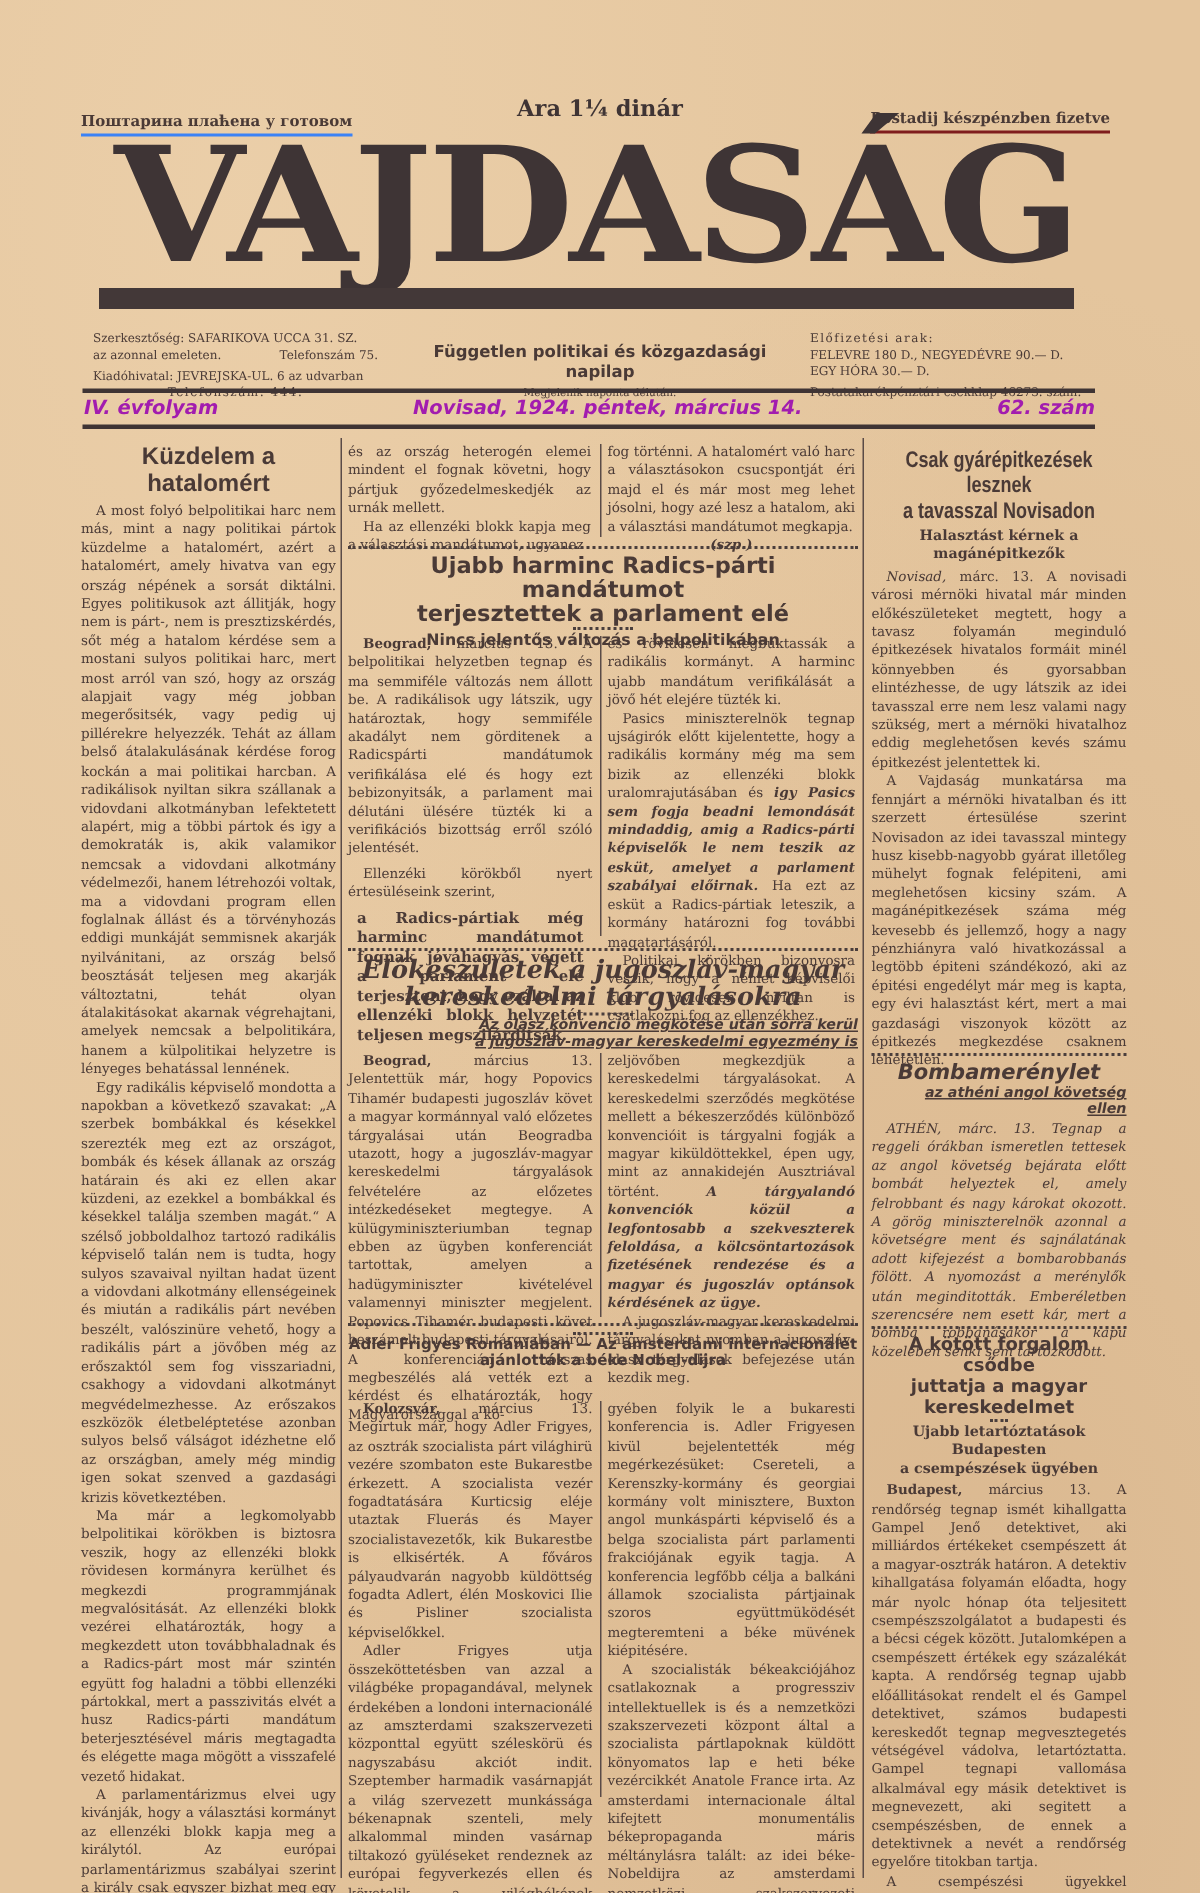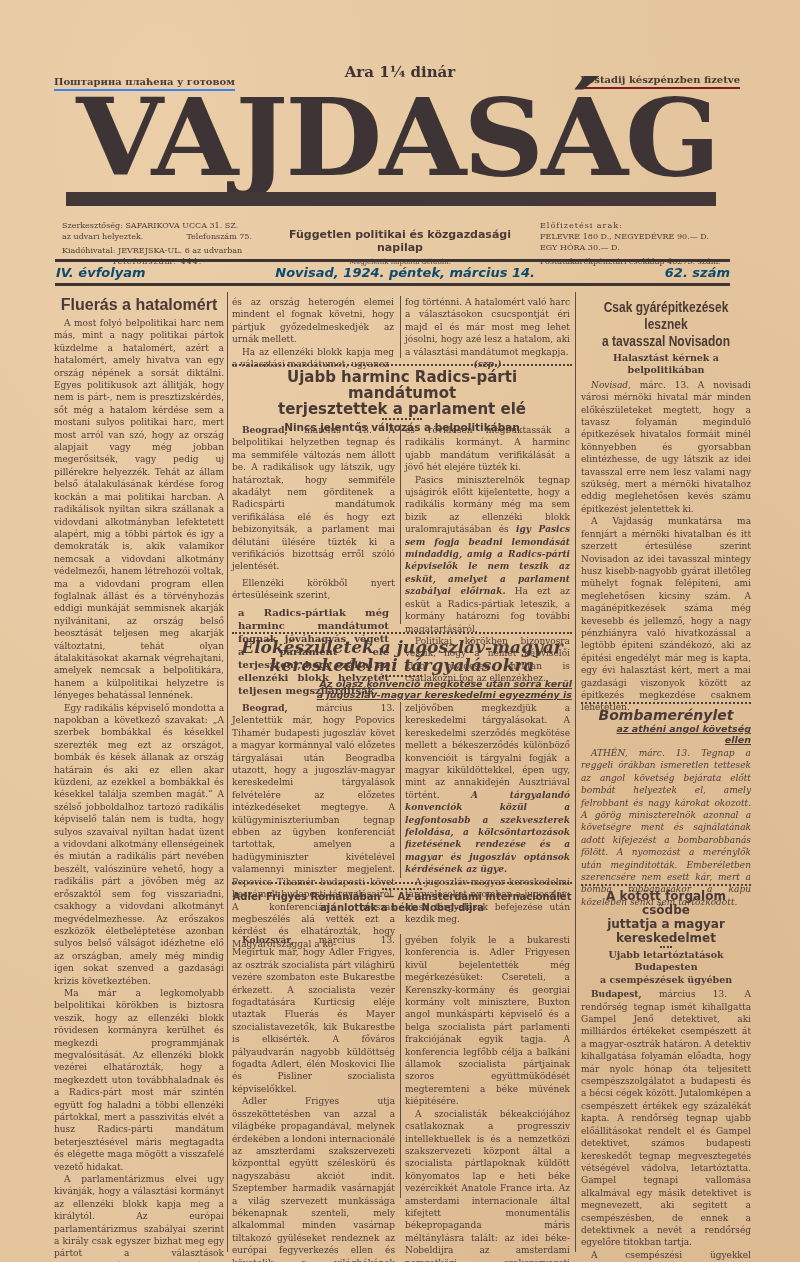--- a/index.html
+++ b/index.html
@@ -19,21 +19,21 @@
     font:bold 112px/1 "DejaVu Serif",serif;letter-spacing:-3px;color:#3e3435;transform:scaleY(0.95);}
   .masthead-bar{position:absolute;left:4px;top:104px;width:650px;height:14px;background:#433838;}
   .hdr-left{left:62px;top:220px;font-size:8px;line-height:11px;width:190px;}
   .hdr-left .row{display:flex;justify-content:space-between;}
   .hdr-center{left:280px;top:228px;width:240px;text-align:center;}
   .hdr-center .tag{font:bold 11px "DejaVu Sans",sans-serif;}
   .hdr-center .sub{font-size:7px;margin-top:4px;}
   .hdr-right{left:540px;top:220px;width:190px;text-align:left;font-size:8px;line-height:11px;}
   .rule{left:55px;width:675px;background:#3f3434;}
   .dateline{left:56px;top:265px;width:674px;display:flex;justify-content:space-between;
-    font:bold italic 13px "DejaVu Sans",sans-serif;color:#0c4a6e;}
+    font:bold italic 13px "DejaVu Sans",sans-serif;color:#a21caf;}
   .col{font-size:9px;line-height:12.4px;text-align:justify;}
   .col p{margin:0;text-indent:10px;}
   .vrule{width:1px;background:#5a4b47;}
   .hl1{font:bold 17px "Liberation Sans",sans-serif;text-align:center;}
   .hl-sans{font:bold 15px/16px "DejaVu Sans",sans-serif;text-align:center;letter-spacing:0;}
   .hl-it{font:bold italic 17px/18px "DejaVu Serif",serif;text-align:center;}
   .sub-sans{font:bold 10.5px "DejaVu Sans",sans-serif;text-align:center;}
   .sub-it{font:bold italic 9.5px/11px "DejaVu Sans",sans-serif;text-align:right;text-decoration:underline;}
   .dots{border-top:2px dotted #4a3e3c;}
   .short-dots{width:40px;margin:1px auto;border-top:2px dotted #4a3e3c;}
@@ -51,21 +51,21 @@
 <div class="abs postal-right">Postadij készpénzben fizetve</div>
 
 <div class="abs masthead">
   <div class="masthead-title">VAJDASÁG</div>
   <div class="masthead-bar"></div>
 </div>
 
 <div class="abs hdr-left">
   <div>Szerkesztőség: SAFARIKOVA UCCA 31. SZ.</div>
   <div class="row">
-      <span>az udvari helyeztek.</span>
+      <span>az azonnal emeleten.</span>
       <span>Telefonszám 75.</span>
     </div>
   <div style="margin-top:3px">Kiadóhivatal: JEVREJSKA-UL. 6 az udvarban</div>
   <div style="text-align:center;letter-spacing:1px">Telefonszám: 444.</div>
 </div>
 <div class="abs hdr-center">
   <div class="tag">Független politikai és közgazdasági napilap</div>
   <div class="sub">Megjelenik naponta délután.</div>
 </div>
 <div class="abs hdr-right">
@@ -77,21 +77,21 @@
 
 <div class="abs rule" style="top:259px;height:3px"></div>
 <div class="abs dateline">
   <span>IV. évfolyam</span>
   <span>Novisad, 1924. péntek, március 14.</span>
   <span>62. szám</span>
 </div>
 <div class="abs rule" style="top:283px;height:3px"></div>
 
 <div class="abs col" style="left:54px;top:296px;width:170px">
-  <div class="hl1" style="font-size:16px;margin-bottom:3px">Fluerás a hatalomért</div>
+  <div class="hl1" style="font-size:16px;margin-bottom:3px">Küzdelem a hatalomért</div>
   <p>A most folyó belpolitikai harc nem más, mint a nagy politikai pártok küzdelme a hatalomért, azért a hatalomért, amely hivatva van egy ország népének a sorsát diktálni. Egyes politikusok azt állitják, hogy nem is párt-, nem is presztizskérdés, sőt még a hatalom kérdése sem a mostani sulyos politikai harc, mert most arról van szó, hogy az ország alapjait vagy még jobban megerősitsék, vagy pedig uj pillérekre helyezzék. Tehát az állam belső átalakulásának kérdése forog kockán a mai politikai harcban. A radikálisok nyiltan sikra szállanak a vidovdani alkotmányban lefektetett alapért, mig a többi pártok és igy a demokraták is, akik valamikor nemcsak a vidovdani alkotmány védelmezői, hanem létrehozói voltak, ma a vidovdani program ellen foglalnak állást és a törvényhozás eddigi munkáját semmisnek akarják nyilvánitani, az ország belső beosztását teljesen meg akarják változtatni, tehát olyan átalakitásokat akarnak végrehajtani, amelyek nemcsak a belpolitikára, hanem a külpolitikai helyzetre is lényeges behatással lennének.</p>
   <p>Egy radikális képviselő mondotta a napokban a következő szavakat: „A szerbek bombákkal és késekkel szerezték meg ezt az országot, bombák és kések állanak az ország határain és aki ez ellen akar küzdeni, az ezekkel a bombákkal és késekkel találja szemben magát.“ A szélső jobboldalhoz tartozó radikális képviselő talán nem is tudta, hogy sulyos szavaival nyiltan hadat üzent a vidovdani alkotmány ellenségeinek és miután a radikális párt nevében beszélt, valószinüre vehető, hogy a radikális párt a jövőben még az erőszaktól sem fog visszariadni, csakhogy a vidovdani alkotmányt megvédelmezhesse. Az erőszakos eszközök életbeléptetése azonban sulyos belső válságot idézhetne elő az országban, amely még mindig igen sokat szenved a gazdasági krizis következtében.</p>
   <p>Ma már a legkomolyabb belpolitikai körökben is biztosra veszik, hogy az ellenzéki blokk rövidesen kormányra kerülhet és megkezdi programmjának megvalósitását. Az ellenzéki blokk vezérei elhatározták, hogy a megkezdett uton továbbhaladnak és a Radics-párt most már szintén együtt fog haladni a többi ellenzéki pártokkal, mert a passzivitás elvét a husz Radics-párti mandátum beterjesztésével máris megtagadta és elégette maga mögött a visszafelé vezető hidakat.</p>
   <p>A parlamentárizmus elvei ugy kivánják, hogy a választási kormányt az ellenzéki blokk kapja meg a királytól. Az európai parlamentárizmus szabályai szerint a király csak egyszer bizhat meg egy pártot a választások keresztülvitelével, kétszer egymásután ez már lehetetlen. A radikálisok mindamellett minden lehetőt el fognak követni, hogy a választási kormány mandátumát a kezükbe ragadják és igy biztositsák a többséget a legközelebbi választásokon. Ilyen választások esetén a legelkeseredettebb választási harcra lehet az ország lakossága elkészülve</p>
 </div>
 <div class="abs vrule" style="left:227px;top:292px;height:960px"></div>
 
 <div class="abs col" style="left:232px;top:296px;width:162px">
   <p style="text-indent:0">és az ország heterogén elemei mindent el fognak követni, hogy pártjuk győzedelmeskedjék az urnák mellett.</p>
   <p>Ha az ellenzéki blokk kapja meg a választási mandátumot, ugyanez</p>
@@ -157,21 +157,21 @@
   <p style="text-indent:0">gyében folyik le a bukaresti konferencia is. Adler Frigyesen kivül bejelentették még megérkezésüket: Csereteli, a Kerenszky-kormány és georgiai kormány volt minisztere, Buxton angol munkáspárti képviselő és a belga szocialista párt parlamenti frakciójának egyik tagja. A konferencia legfőbb célja a balkáni államok szocialista pártjainak szoros együttmüködését megteremteni a béke müvének kiépitésére.</p>
   <p>A szocialisták békeakciójához csatlakoznak a progressziv intellektuellek is és a nemzetközi szakszervezeti központ által a szocialista pártlapoknak küldött könyomatos lap e heti béke vezércikkét Anatole France irta. Az amsterdami internacionale által kifejtett monumentális békepropaganda máris méltánylásra talált: az idei béke-Nobeldijra az amsterdami nemzetközi szakszervezeti szövetséget ajánlották.</p>
 
 </div>
 
 <div class="abs vrule" style="left:575px;top:292px;height:960px"></div>
 
 <div class="abs col" style="left:581px;top:298px;width:170px">
   <div class="narrow-hl">Csak gyárépitkezések lesznek</div>
   <div class="narrow-hl">a tavasszal Novisadon</div>
-  <div style="font-weight:bold;font-size:9.5px;margin:3px 0 2px;text-align:center">Halasztást kérnek a belpolitikában</div>
+  <div style="font-weight:bold;font-size:9.5px;margin:3px 0 2px;text-align:center">Halasztást kérnek a magánépitkezők</div>
   <p><i>Novisad,</i> <span>márc. 13. A novisadi városi mérnöki hivatal már minden előkészületeket megtett, hogy a tavasz folyamán meginduló épitkezések hivatalos formáit minél könnyebben és gyorsabban elintézhesse, de ugy látszik az idei tavasszal erre nem lesz valami nagy szükség, mert a mérnöki hivatalhoz eddig meglehetősen kevés számu épitkezést jelentettek ki.</span></p>
   <p>A Vajdaság munkatársa ma fennjárt a mérnöki hivatalban és itt szerzett értesülése szerint Novisadon az idei tavasszal mintegy husz kisebb-nagyobb gyárat illetőleg mühelyt fognak felépiteni, ami meglehetősen kicsiny szám. A magánépitkezések száma még kevesebb és jellemző, hogy a nagy pénzhiányra való hivatkozással a legtöbb épiteni szándékozó, aki az épitési engedélyt már meg is kapta, egy évi halasztást kért, mert a mai gazdasági viszonyok között az épitkezés megkezdése csaknem lehetetlen.</p>
 </div>
 
 <div class="abs dots" style="left:581px;top:702px;width:170px"></div>
 
 <div class="abs col" style="left:581px;top:707px;width:170px">
   <div style="font:bold italic 14px 'DejaVu Sans',sans-serif;text-align:center">Bombamerénylet</div>
   <div class="sub-it">az athéni angol követség</div>
   <div class="sub-it" style="margin-bottom:2px">ellen</div>

